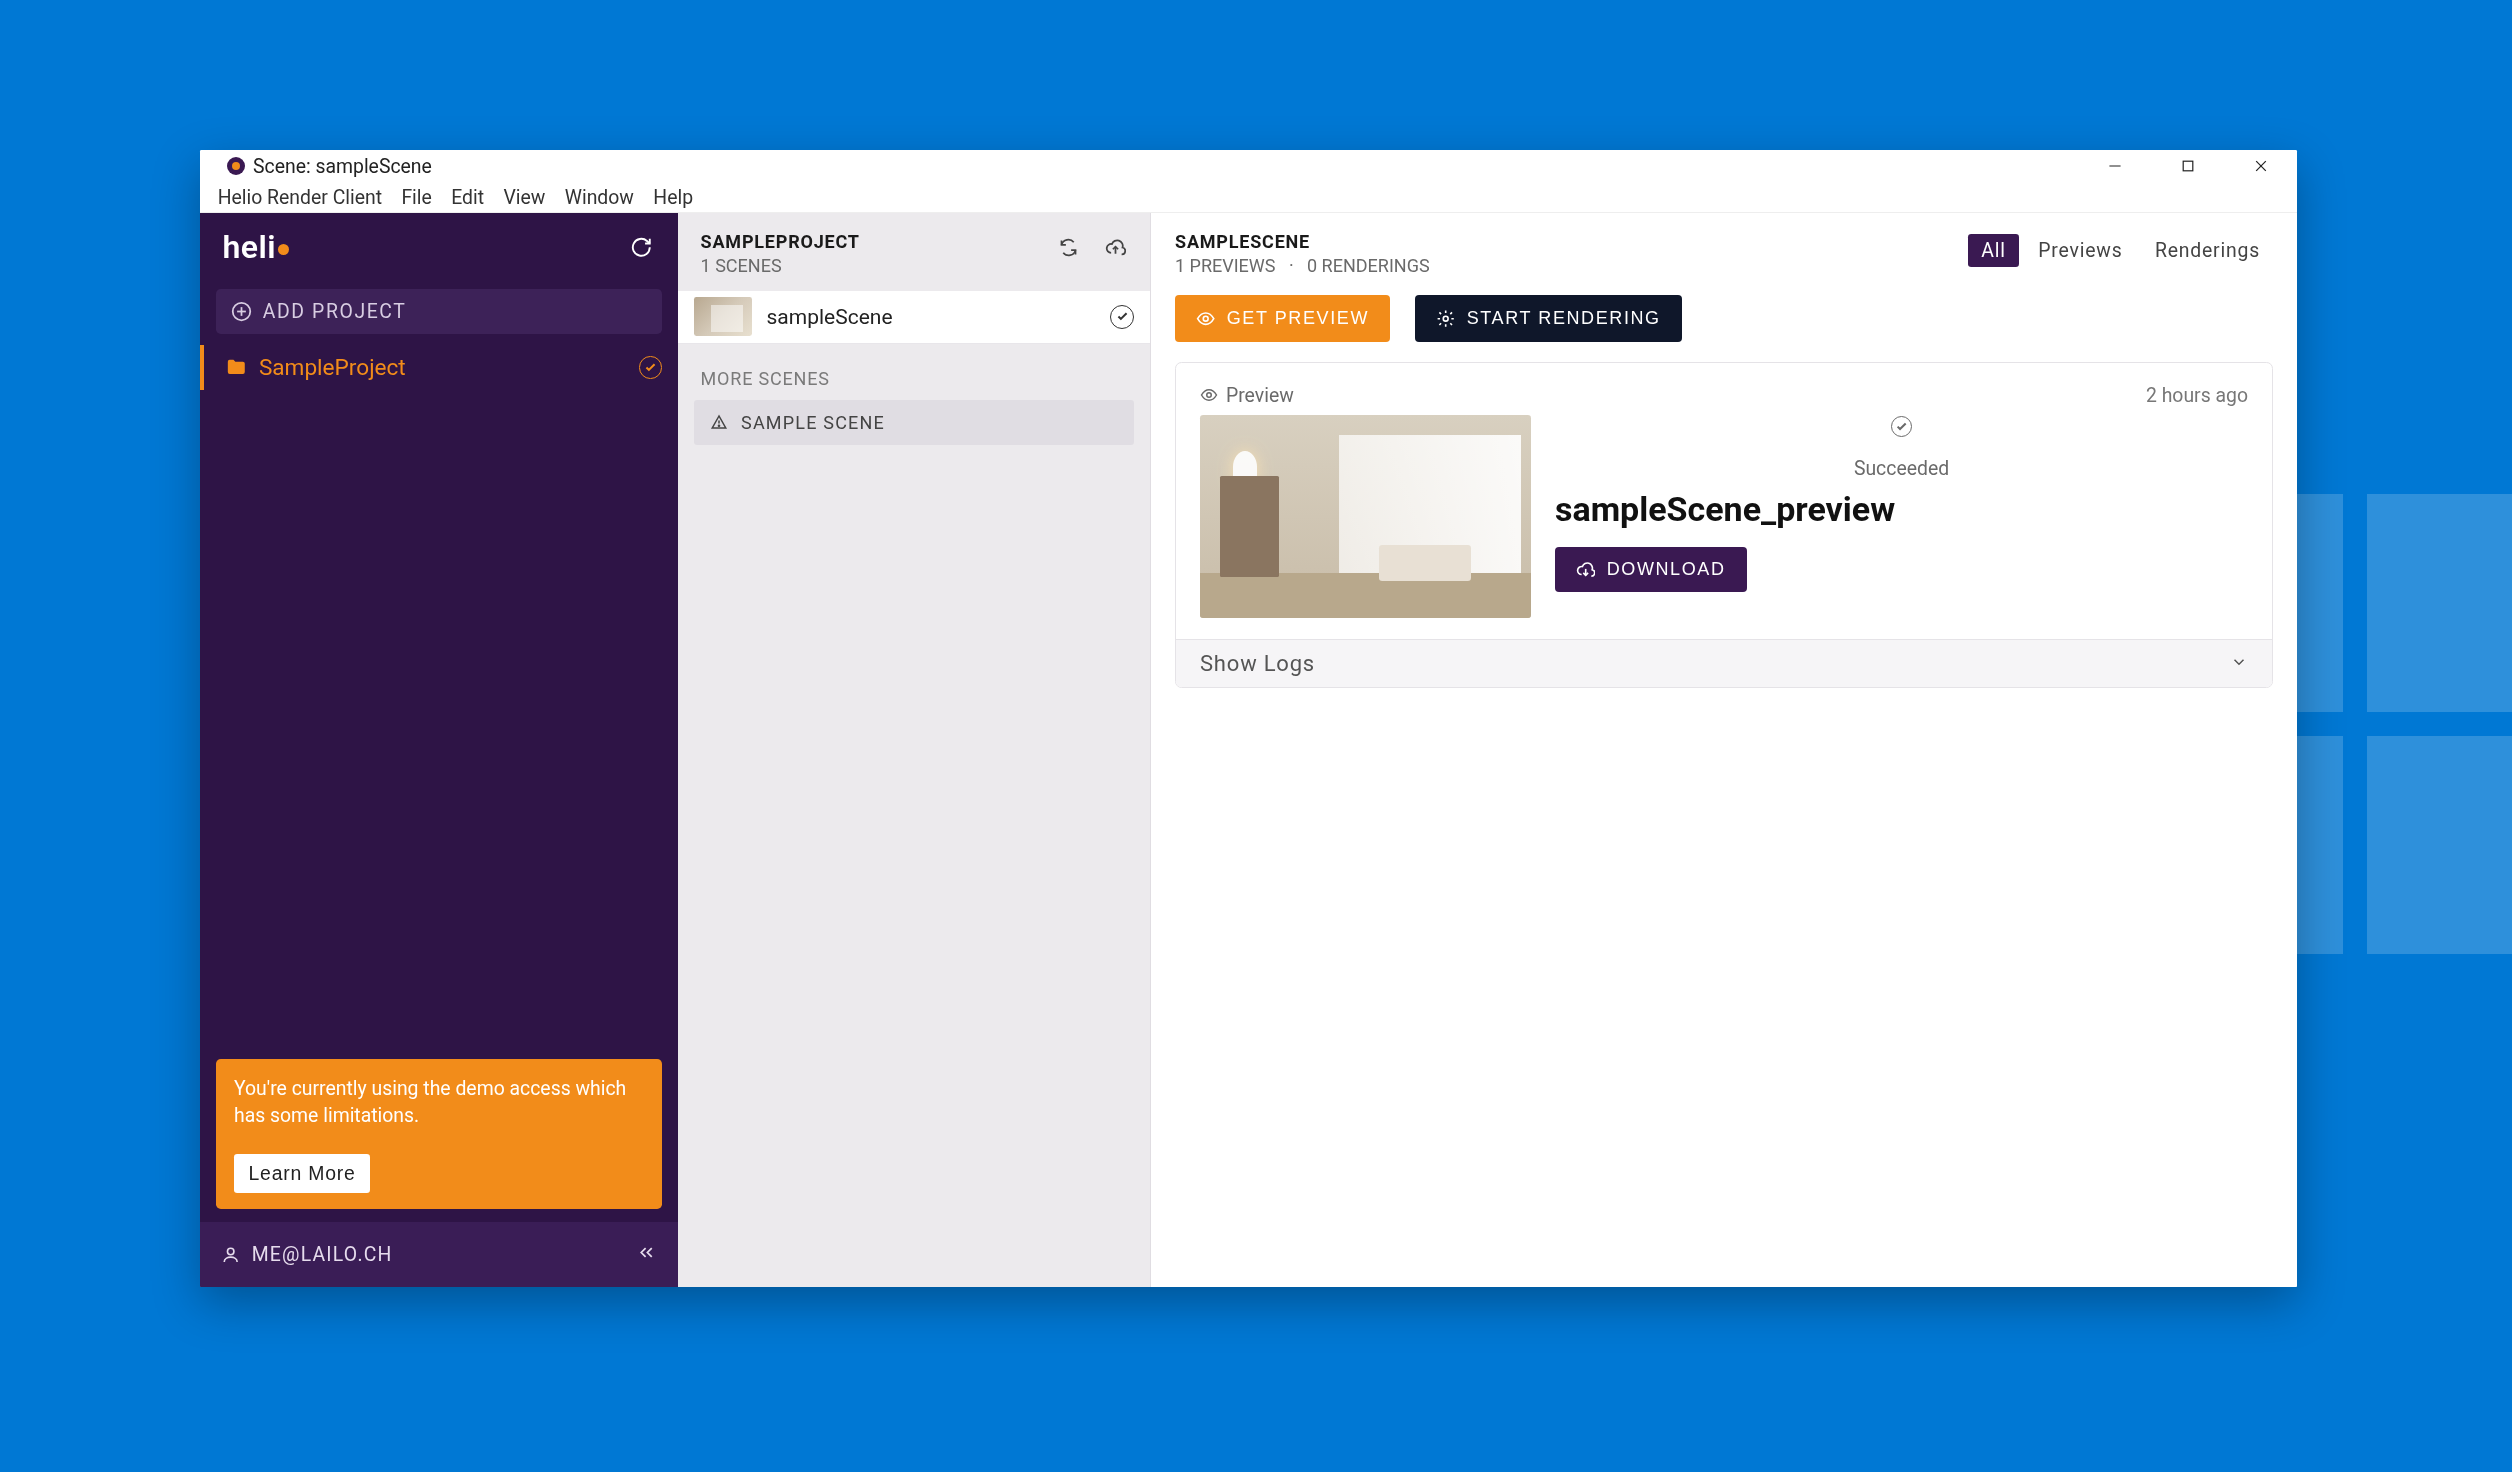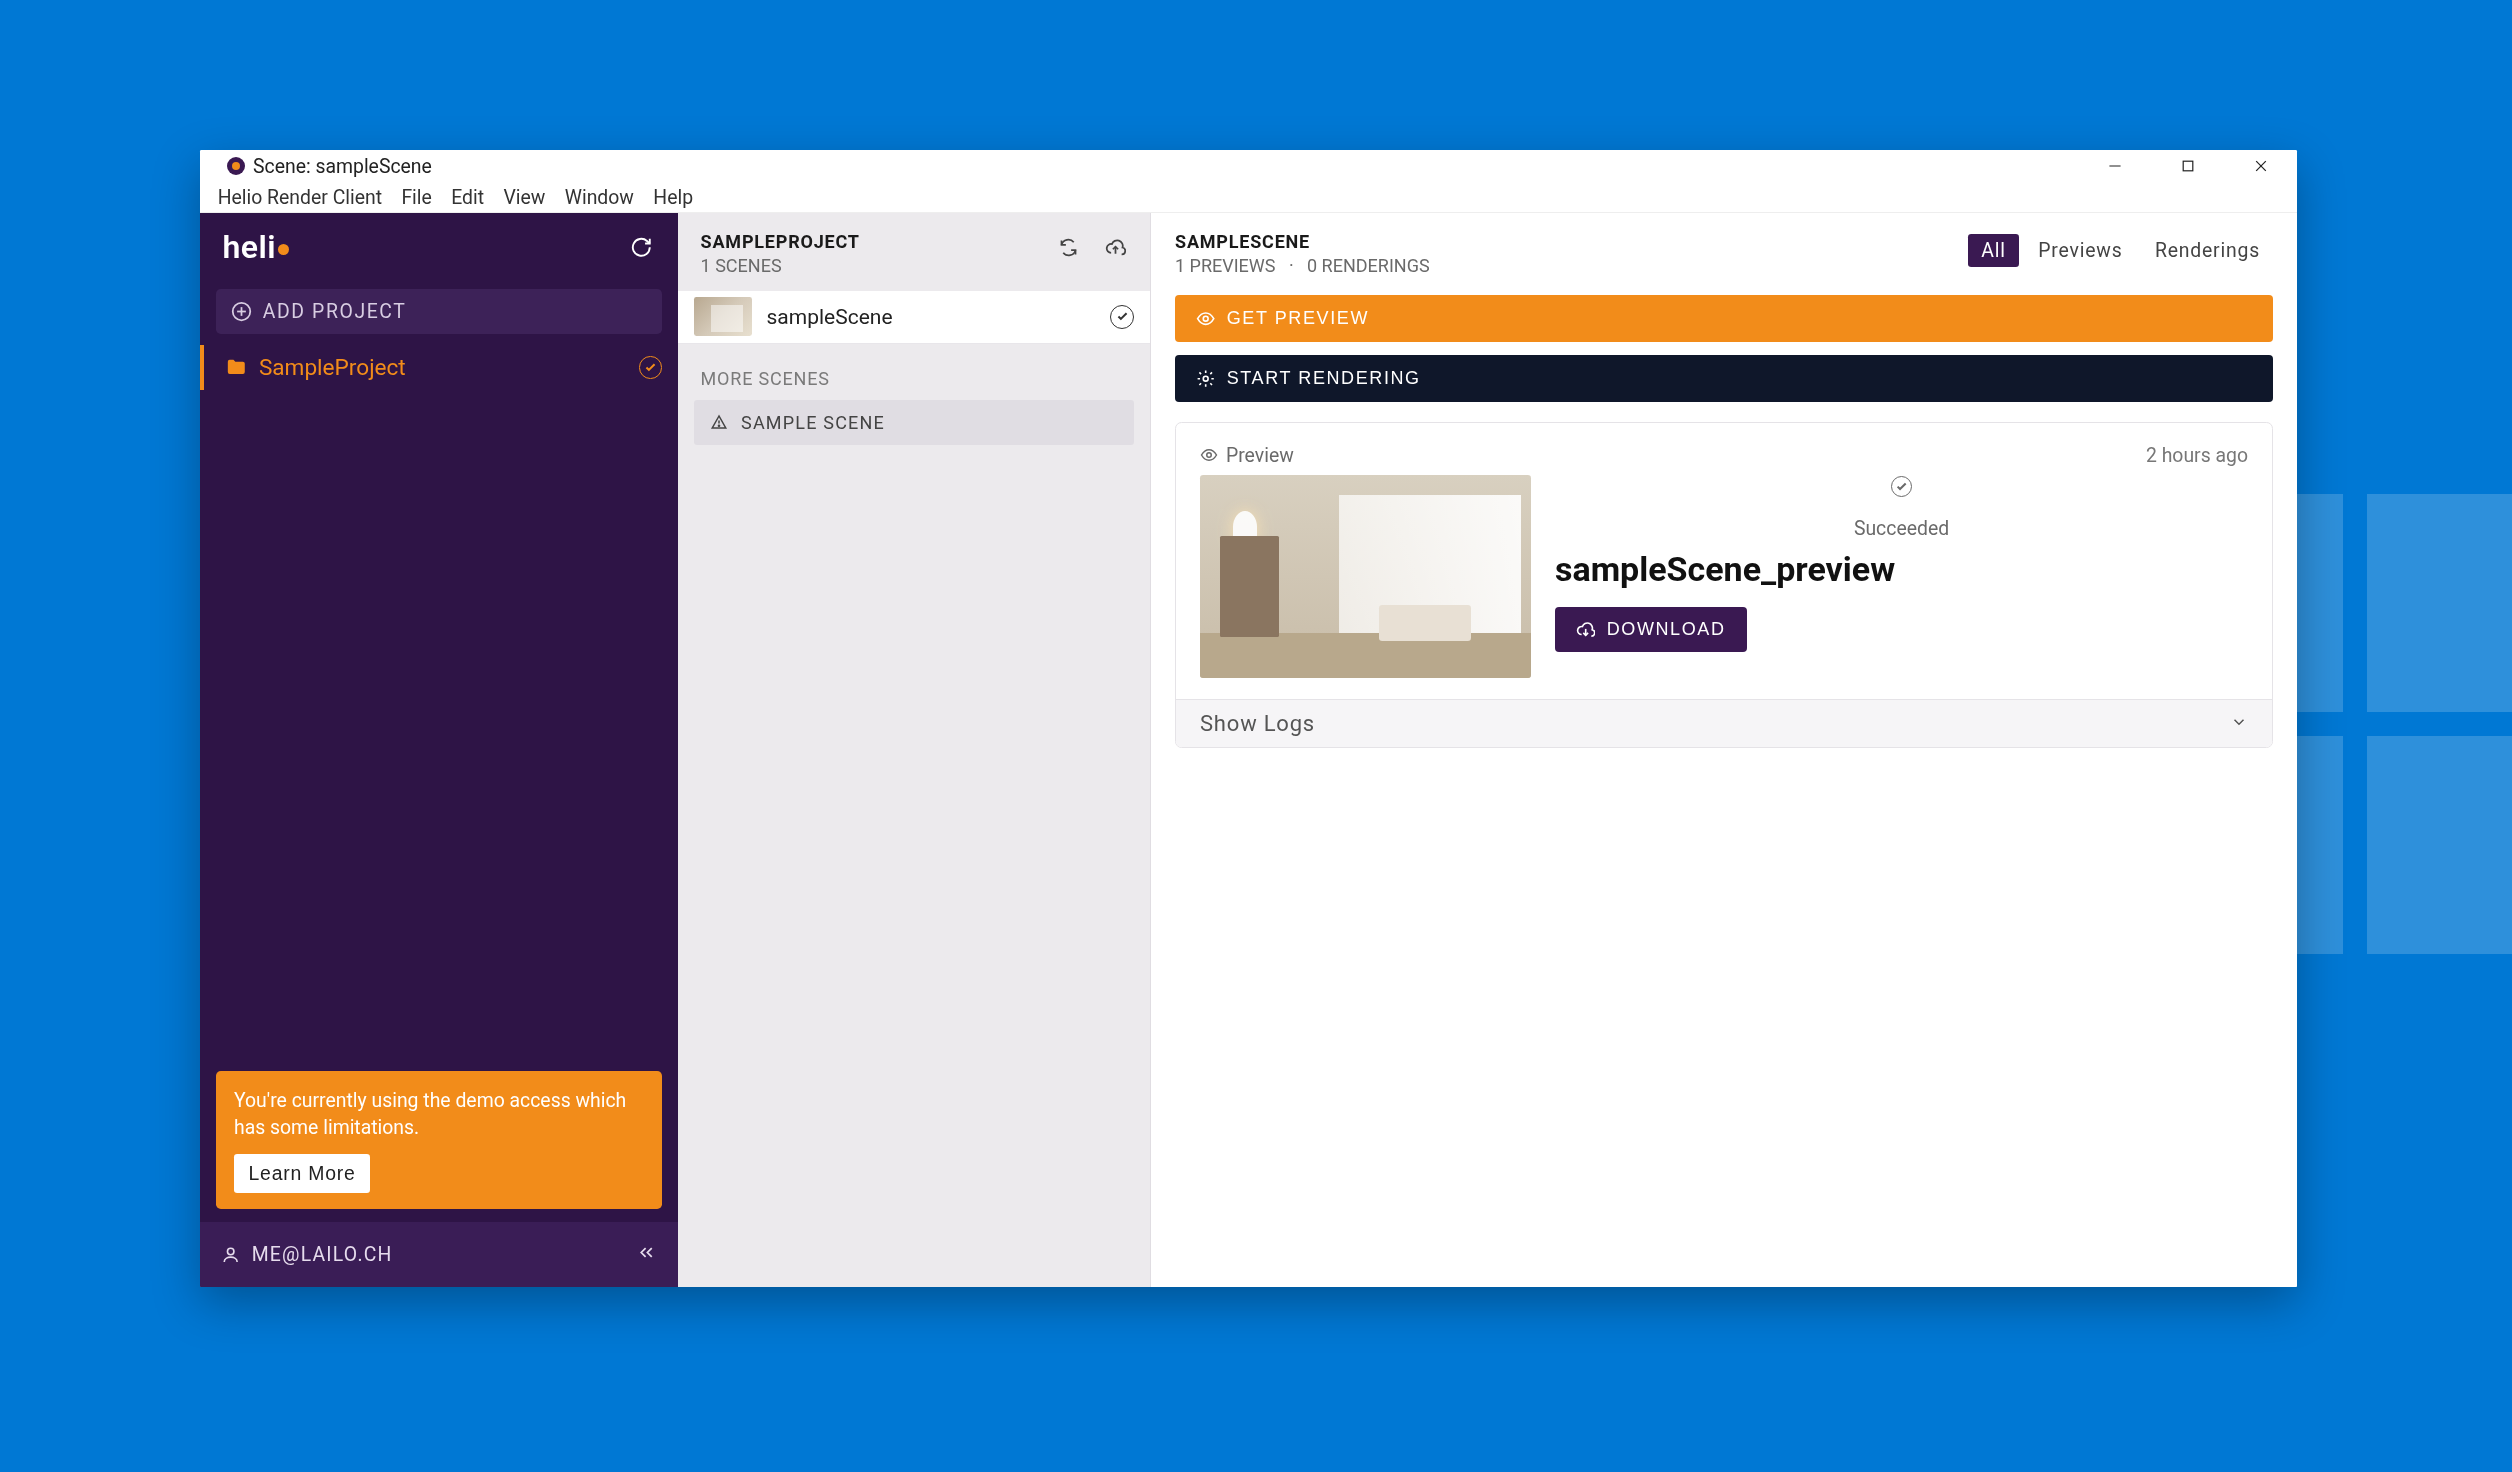--- a/index.html
+++ b/index.html
@@ -144,21 +144,21 @@
 
 .sb-spacer { flex: 1; }
 
 .demo-banner {
   margin: 13px 16px;
   background: #f28c1a;
   border-radius: 4.8px;
   padding: 16px 18px;
   color: #fff;
 }
-.demo-banner p { font-size: 19.4px; line-height: 1.4; margin-bottom: 13px; }
+.demo-banner p { font-size: 19.4px; line-height: 1.4; margin-bottom: 25px; }
 .demo-banner button {
   background:#fff; color:#222; border:none; border-radius:3.2px;
   padding: 8px 14.5px; font-size:19.4px; letter-spacing:0.8px;
 }
 
 .sb-footer {
   height: 65px;
   background: #3a1d56;
   display: flex;
   align-items: center;
@@ -241,21 +241,21 @@
   align-items:flex-start;
 }
 .main-header h2 { font-size:18px; font-weight:700; letter-spacing:0.8px; color:#1a1a1a; }
 .main-header .sub { font-size:18px; color:#6a6a6a; margin-top:3.2px; }
 .filter-tabs { margin-left:auto; display:flex; gap:6.5px; align-items:center; padding-top:3.2px; }
 .filter-tabs .tab {
   padding:4.8px 13px; font-size:19.4px; color:#444; border-radius:3.2px; letter-spacing:0.8px;
 }
 .filter-tabs .tab.active { background:#3a1952; color:#fff; }
 
-.action-row { padding: 4.8px 24px 16px; display:flex; gap:13px;flex-direction:column; }
+.action-row { padding: 4.8px 24px 16px; display:flex; gap:25px; }
 .btn {
   height:47px; border:none; border-radius:4px;
   display:flex; align-items:center; padding:0 21px; gap:11.3px;
   font-size:18px; letter-spacing:1.6px; font-weight:500;
 }
 .btn.orange { background:#f28c1a; color:#fff; }
 .btn.purple { background:#0f172a; color:#fff; }
 .btn svg { width:19.4px; height:19.4px; stroke:currentColor; fill:none; }
 
 .render-card {

